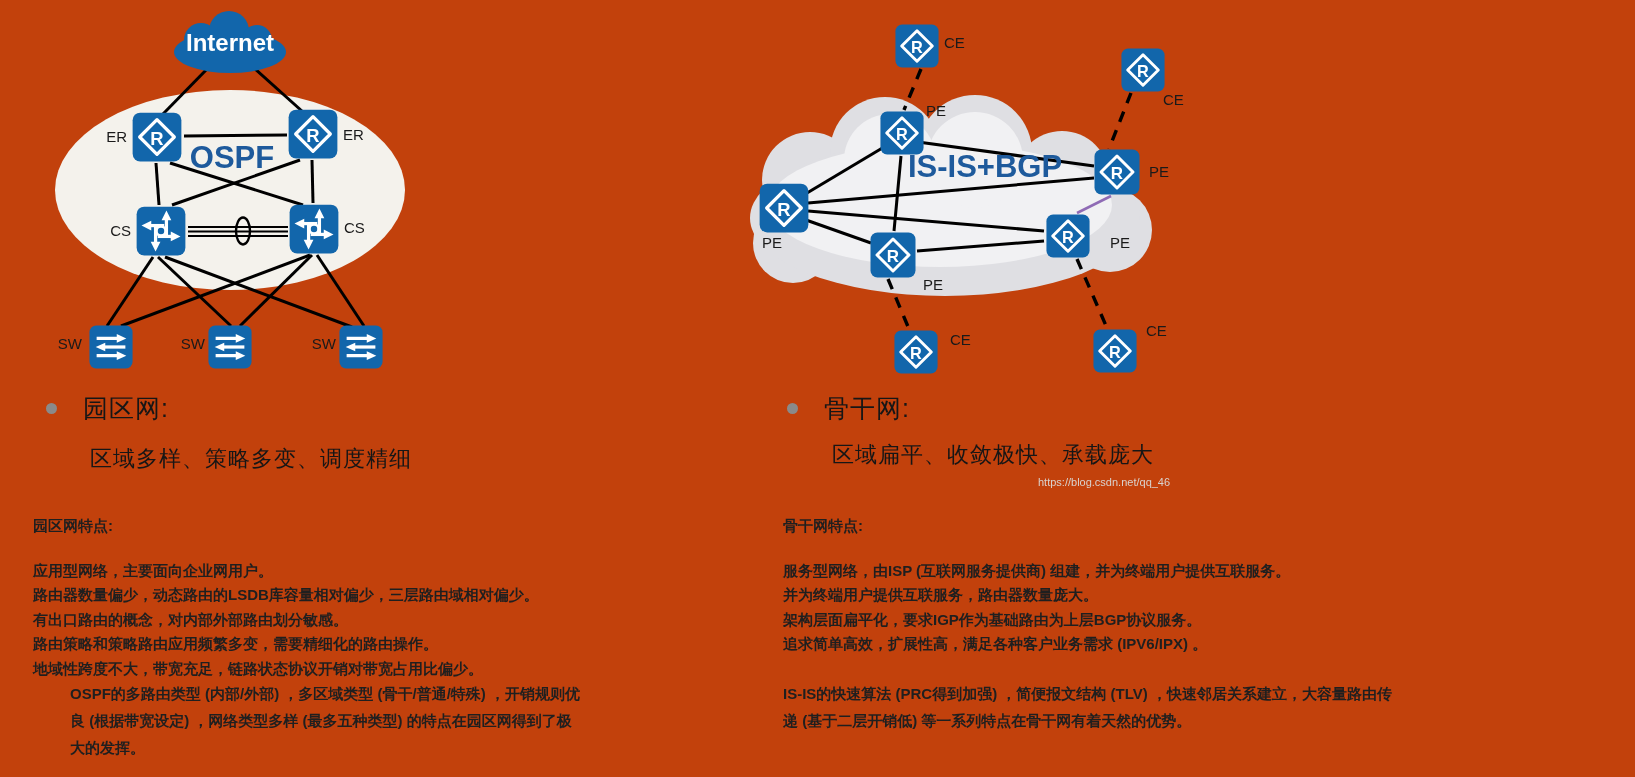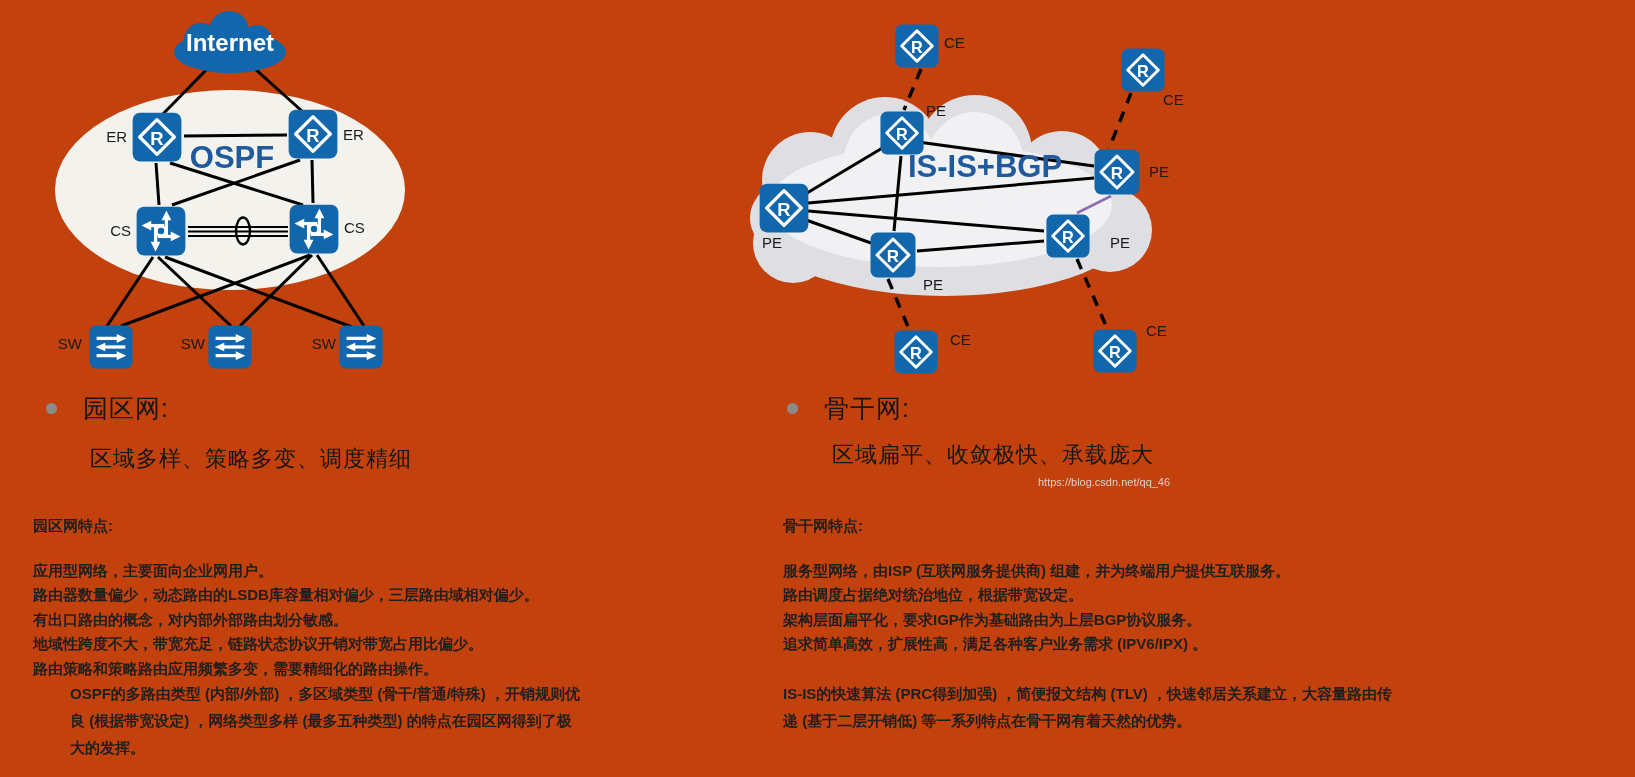--- a/index.html
+++ b/index.html
@@ -190,37 +190,37 @@
     <span class="bullet-dot"></span>
     <span class="section-title">园区网:</span>
   </div>
   <div class="section-subtitle" style="left:80px;top:444px;">区域多样、策略多变、调度精细</div>
 
   <div class="features" style="left:33px;top:514px;width:540px;">
     <div class="feat-title">园区网特点:</div>
     <div class="feat-line">应用型网络，主要面向企业网用户。</div>
     <div class="feat-line">路由器数量偏少，动态路由的LSDB库容量相对偏少，三层路由域相对偏少。</div>
     <div class="feat-line">有出口路由的概念，对内部外部路由划分敏感。</div>
+    <div class="feat-line">路由策略和策略路由应用频繁多变，需要精细化的路由操作。</div>
     <div class="feat-line">地域性跨度不大，带宽充足，链路状态协议开销对带宽占用比偏少。</div>
-    <div class="feat-line">路由策略和策略路由应用频繁多变，需要精细化的路由操作。</div>
   </div>
 
   <div class="summary" style="left:22px;top:680px;width:516px;margin-left:48px;">OSPF的多路由类型 (内部/外部) ，多区域类型 (骨干/普通/特殊) ，开销规则优良 (根据带宽设定) ，网络类型多样 (最多五种类型) 的特点在园区网得到了极大的发挥。</div>
 
   <div class="heading-row" style="left:787px;top:390px;">
     <span class="bullet-dot"></span>
     <span class="section-title">骨干网:</span>
   </div>
   <div class="section-subtitle" style="left:822px;top:440px;">区域扁平、收敛极快、承载庞大</div>
 
   <div class="watermark" style="left:1038px;top:476px;">https://blog.csdn.net/qq_46</div>
 
   <div class="features" style="left:783px;top:514px;width:640px;">
     <div class="feat-title">骨干网特点:</div>
     <div class="feat-line">服务型网络，由ISP (互联网服务提供商) 组建，并为终端用户提供互联服务。</div>
-    <div class="feat-line">路由调度占据绝对统治地位，根据带宽设定。</div>
+    <div class="feat-line">并为终端用户提供互联服务，路由器数量庞大。</div>
     <div class="feat-line">架构层面扁平化，要求IGP作为基础路由为上层BGP协议服务。</div>
     <div class="feat-line">追求简单高效，扩展性高，满足各种客户业务需求 (IPV6/IPX) 。</div>
   </div>
 
   <div class="summary" style="left:783px;top:680px;width:614px;">IS-IS的快速算法 (PRC得到加强) ，简便报文结构 (TLV) ，快速邻居关系建立，大容量路由传递 (基于二层开销低) 等一系列特点在骨干网有着天然的优势。</div>
 
 </div>
 
 </body></html>

